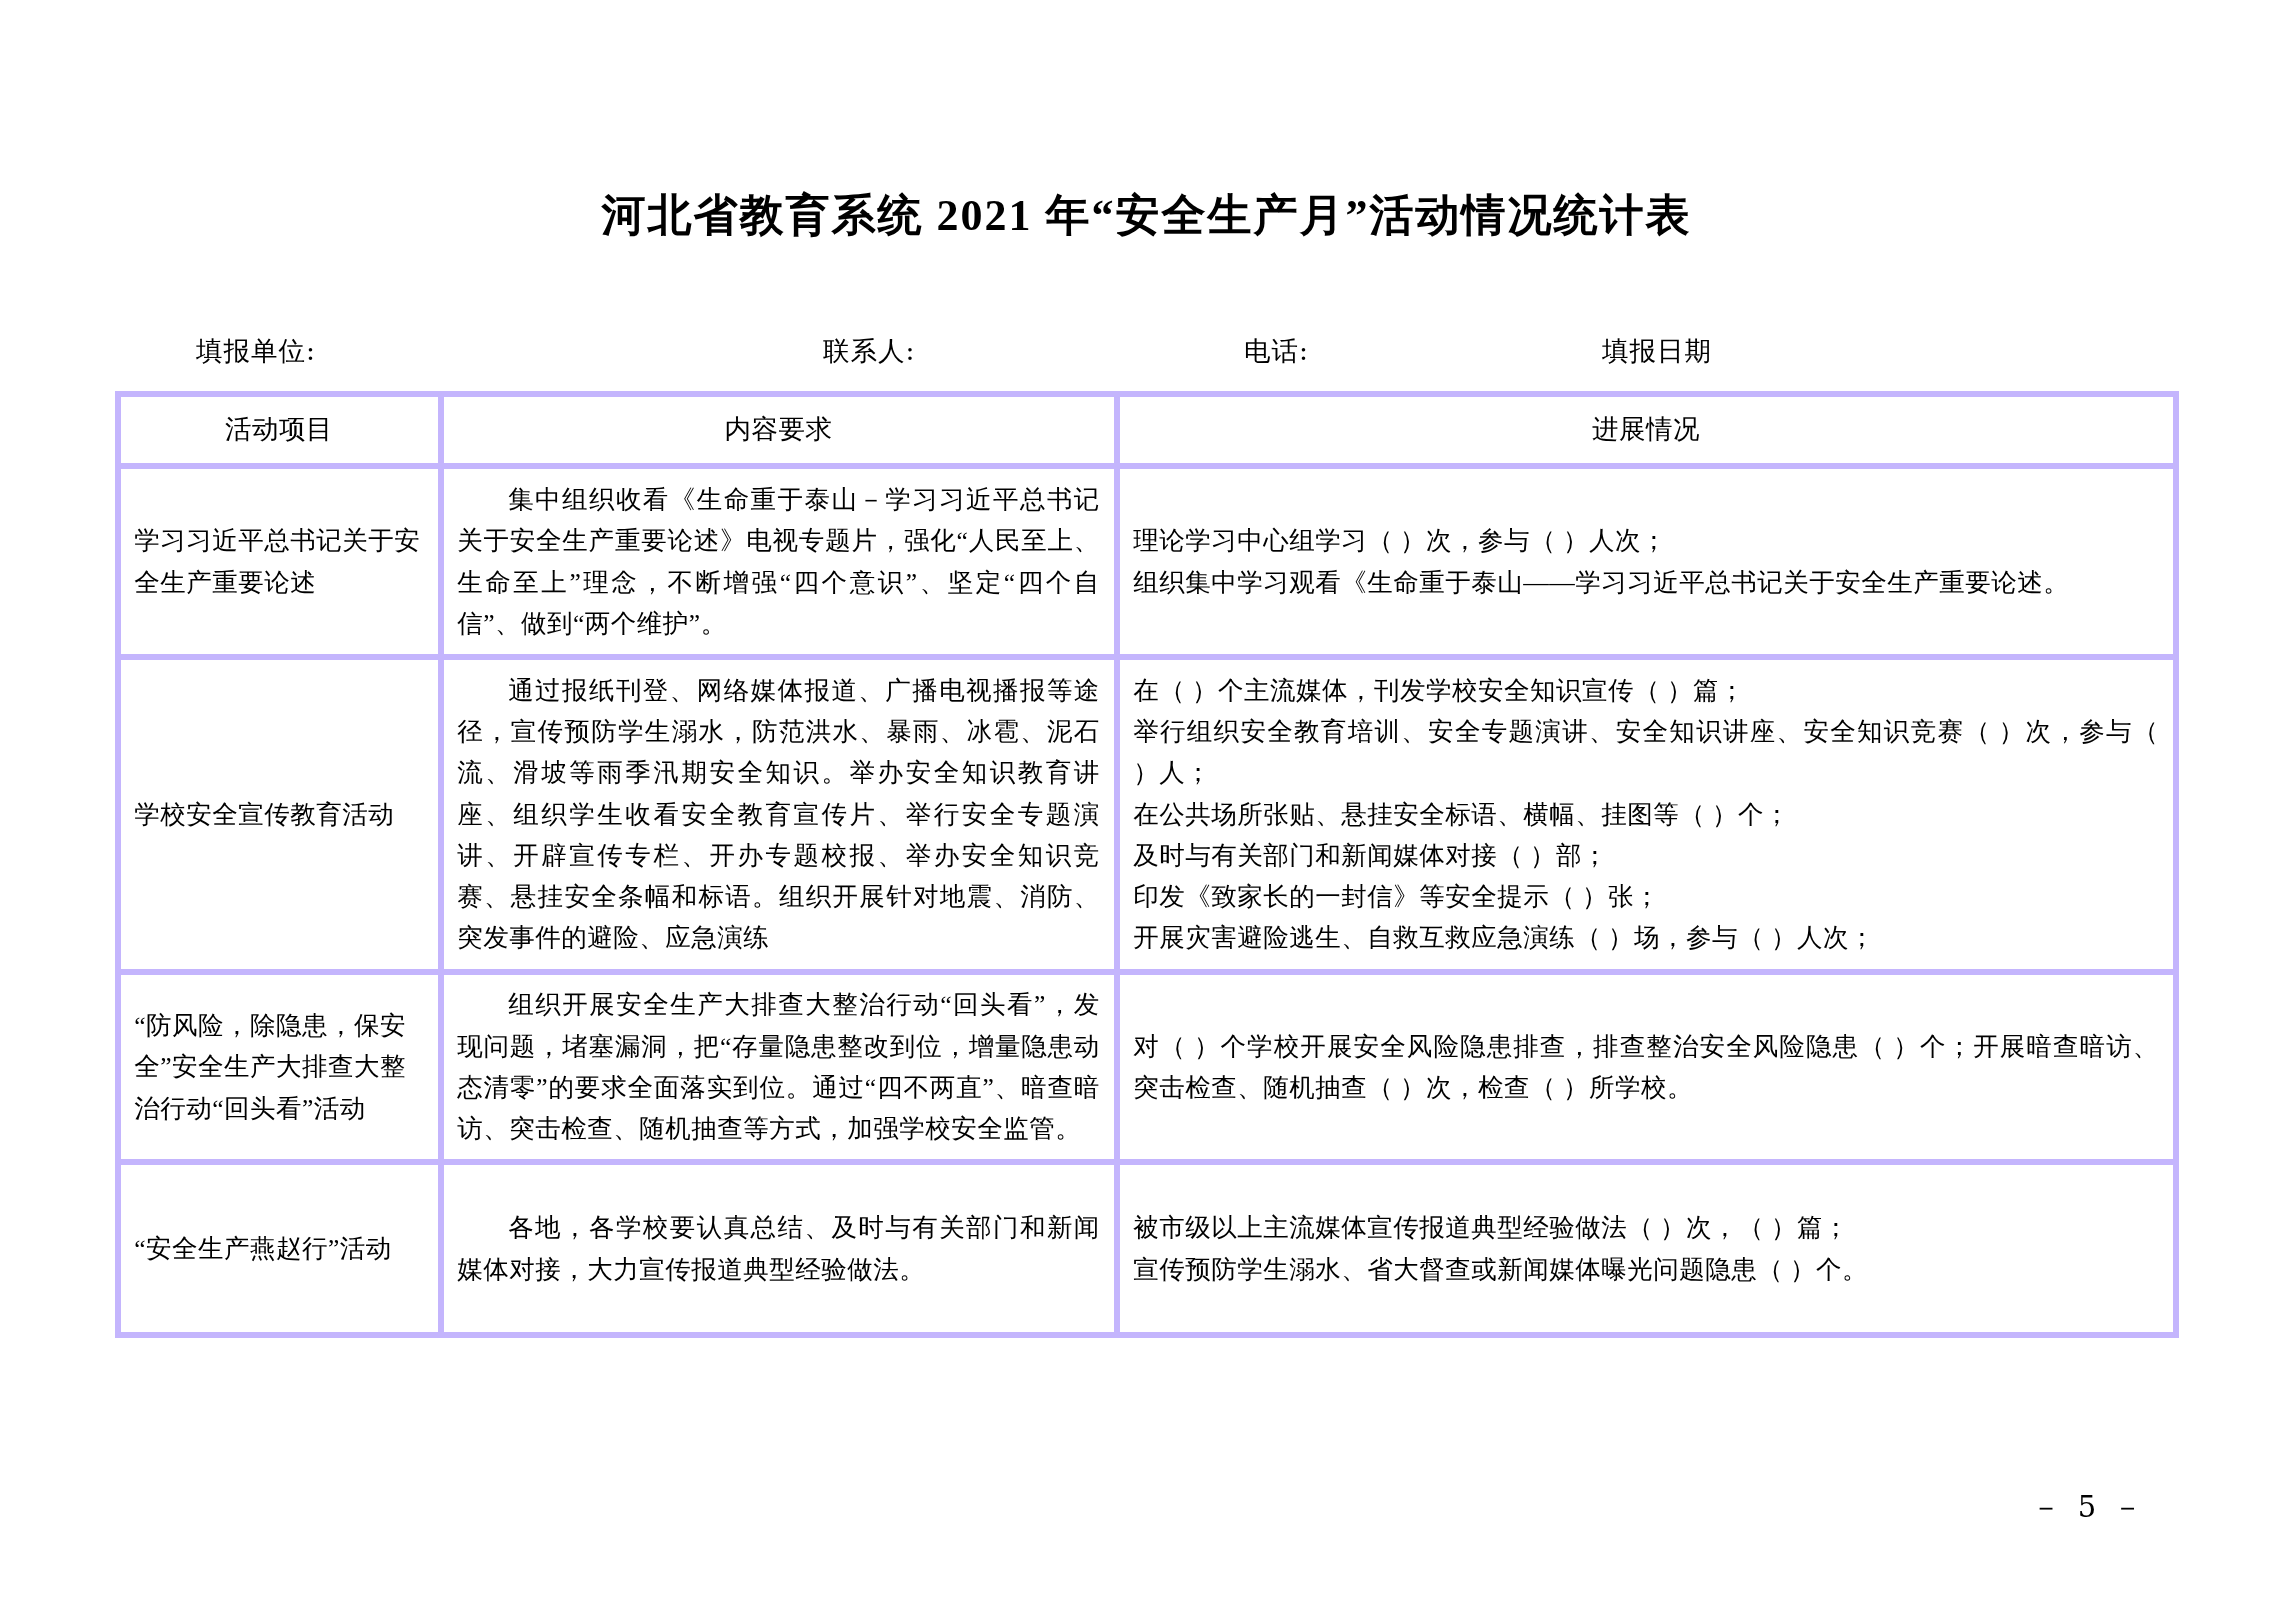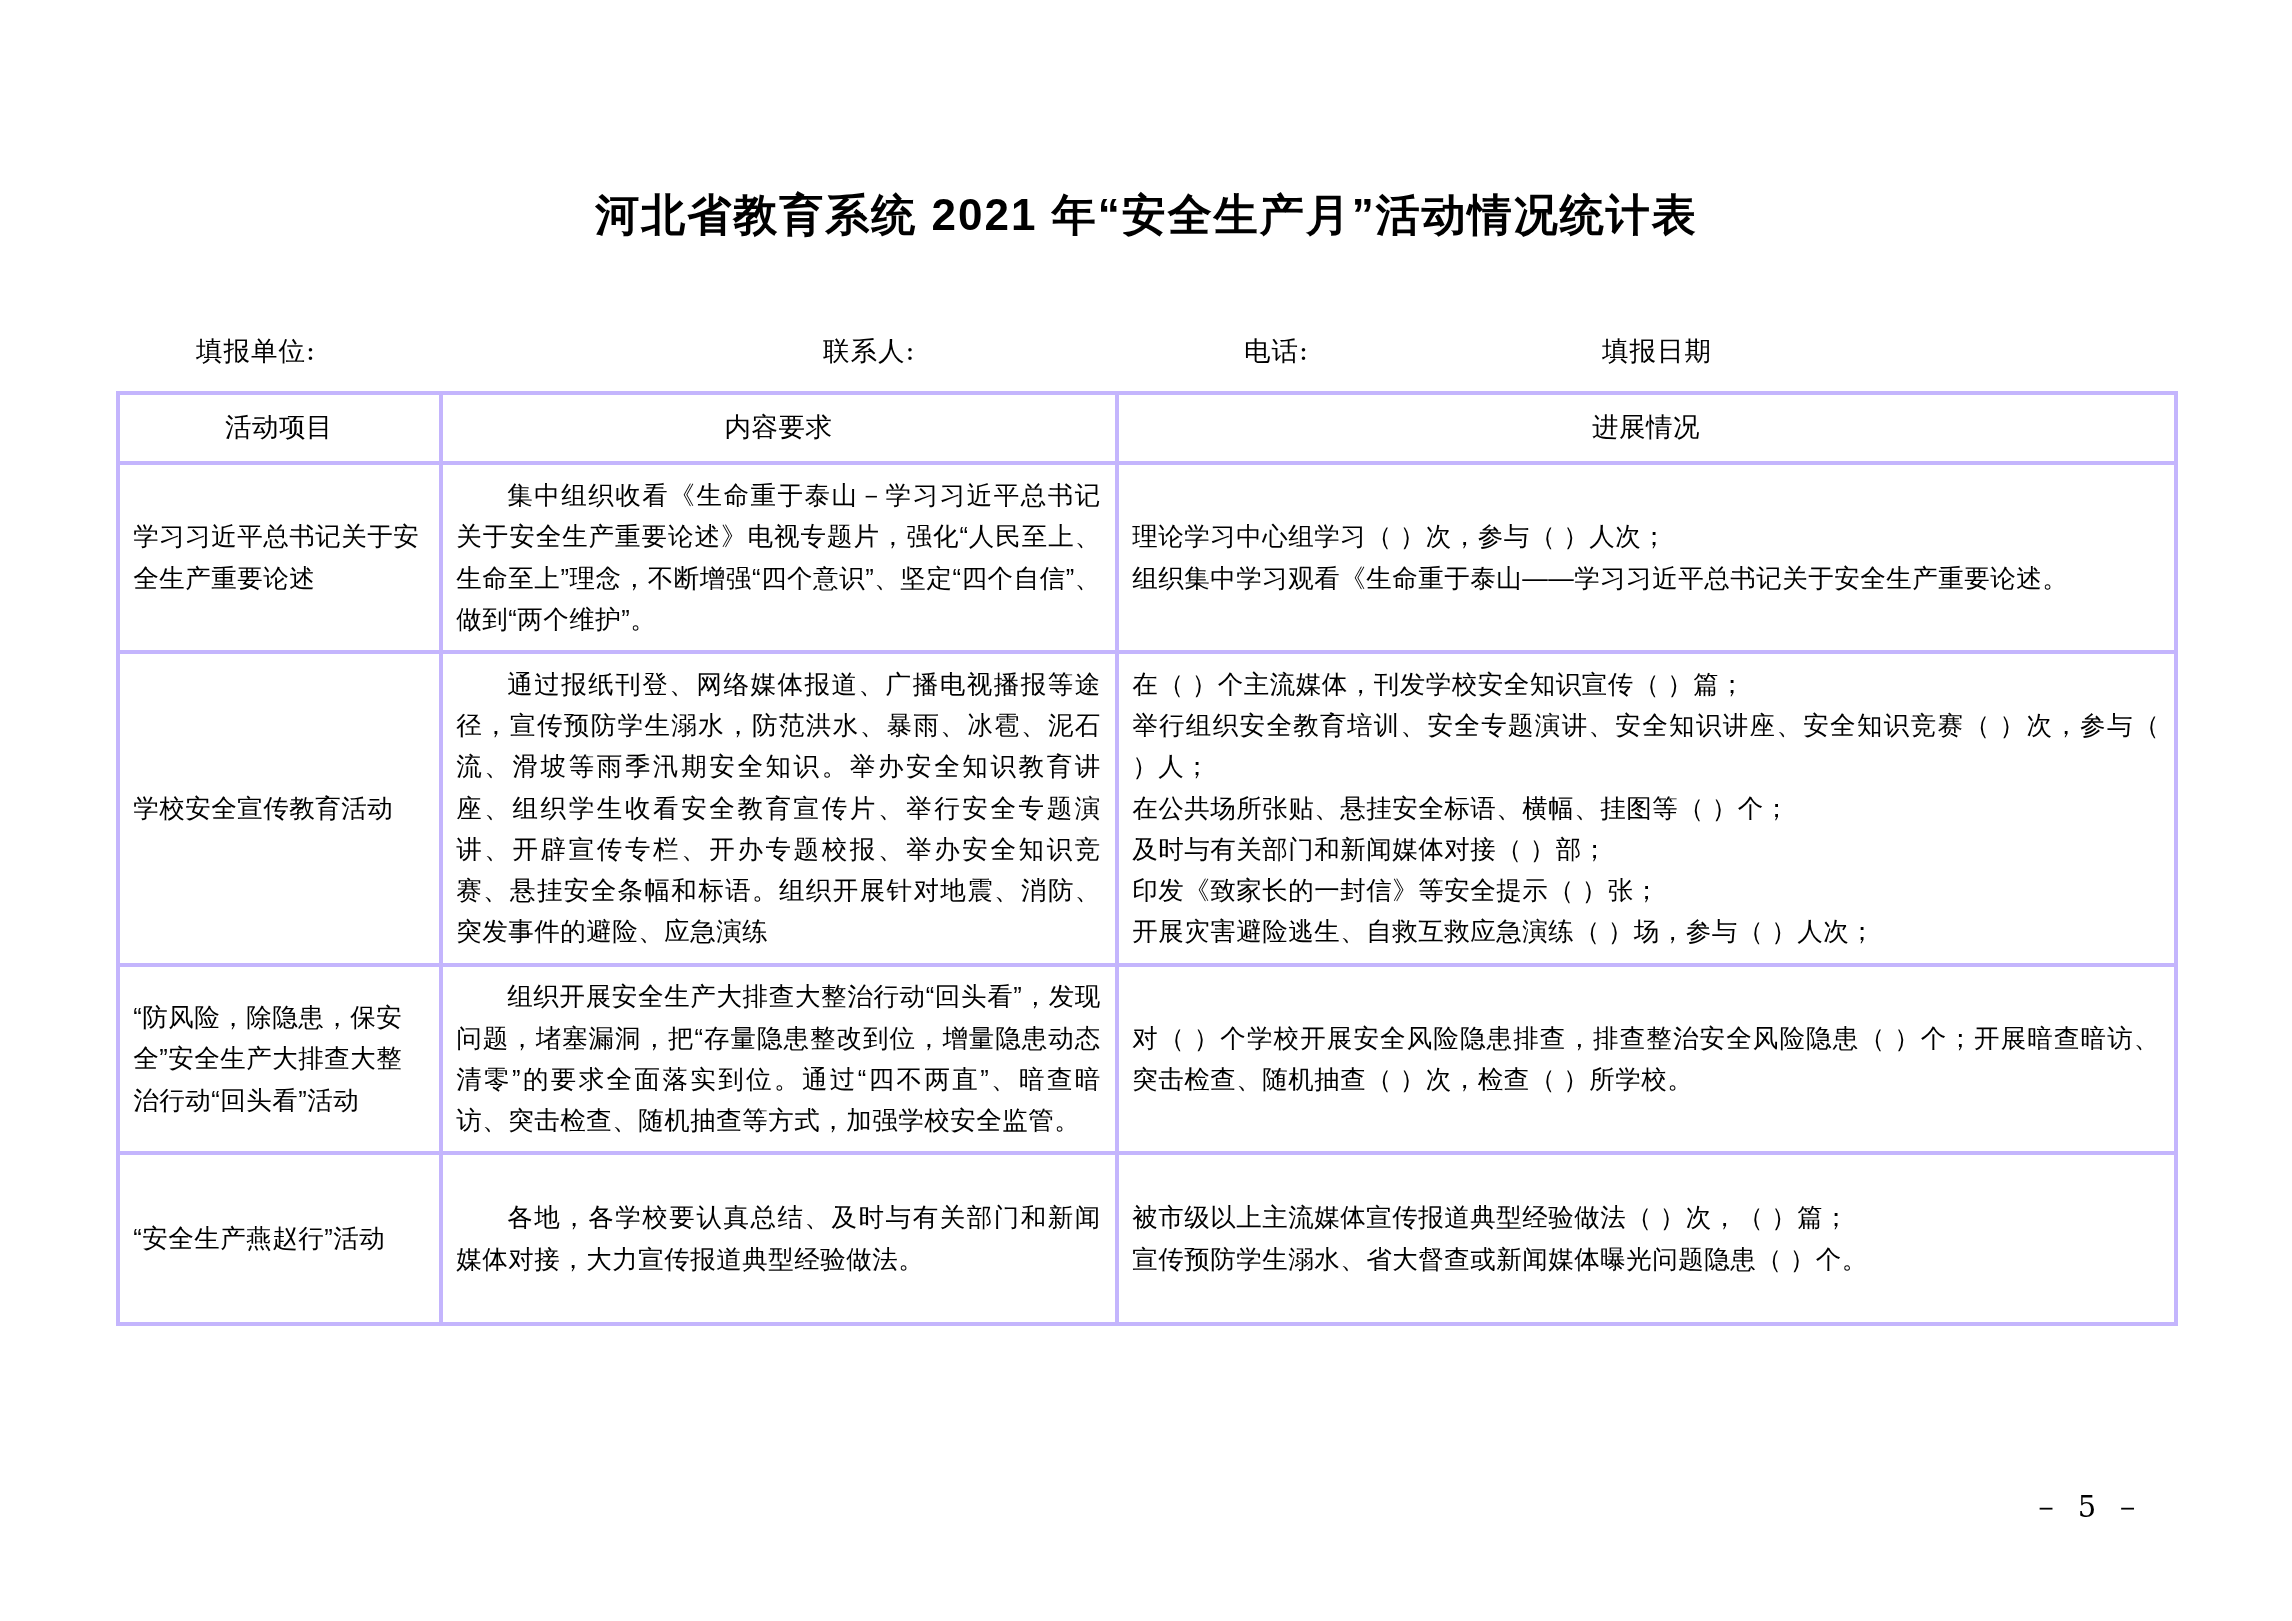--- a/index.html
+++ b/index.html
@@ -21,21 +21,21 @@
     height: 1621px;
     box-sizing: border-box;
     padding: 0;
   }
   .doc-title {
     text-align: center;
     font-size: 44px;
     font-weight: bold;
     letter-spacing: 2px;
     margin-top: 186px;
-    font-family: Liberation Sans, sans-serif;
+    font-family: Liberation Serif, serif;
   }
   .meta-row {
     margin: 47px 0 0 0;
     padding: 0 196px 0 196px;
     display: flex;
     font-size: 26.5px;
     letter-spacing: 1px;
   }
   .meta-item { white-space: nowrap; margin-top: 41px; }
   .meta-unit { width: 627px; }
@@ -44,28 +44,28 @@
   .meta-date { }
 
   table.stat {
     border-collapse: collapse;
     table-layout: fixed;
     width: 2058px;
     margin: 21.6px auto 0 auto;
     border: 2px solid #000;
   }
   table.stat td, table.stat th {
-    border: 4px solid #c4b5fd;
+    border: 6px solid #c4b5fd;
     vertical-align: middle;
     padding: 9.8px 13.7px;
     font-size: 25.5px;
     line-height: 1.62;
     letter-spacing: 0.5px;
     font-weight: normal;
-    font-family: Liberation Sans, sans-serif;
+    font-family: Liberation Serif, serif;
     margin-left: 7px;
   }
   table.stat thead td {
     text-align: center;
     padding: 11.8px 7.8px;
     font-size: 26.5px;
   }
   .col-item { width: 323px; }
   .col-content { width: 676px; }
   .col-progress { width: 1059px; }

